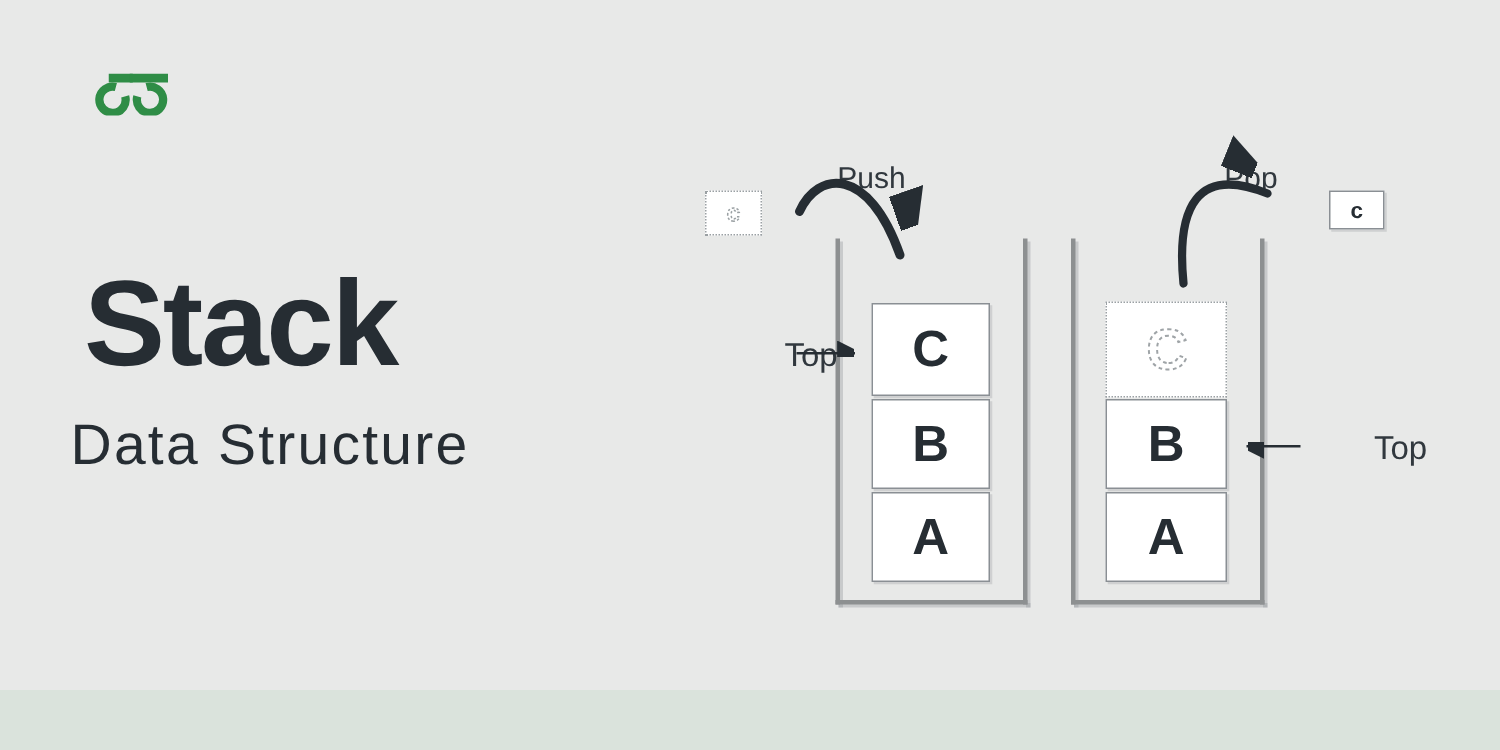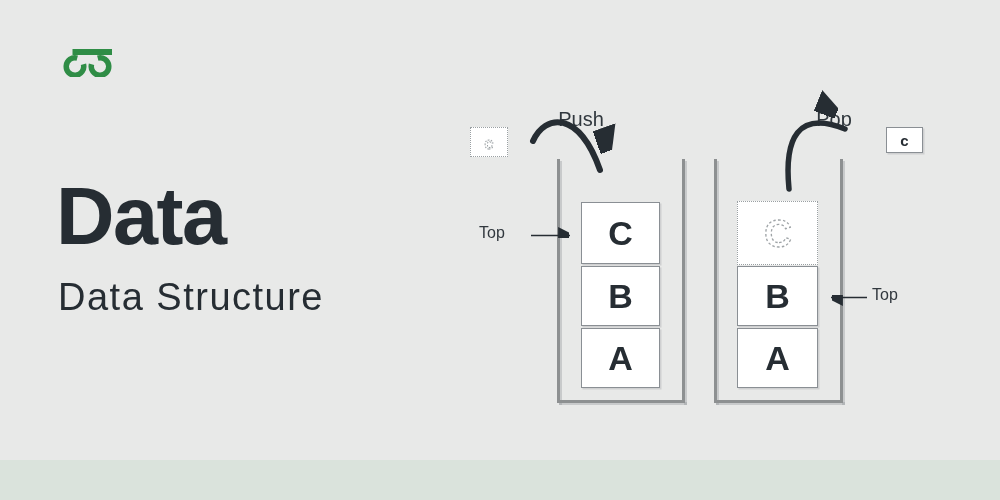--- a/index.html
+++ b/index.html
@@ -5,25 +5,25 @@
   html,body{margin:0;padding:0;background:#fff;}
   .canvas{
     position:relative;width:1000px;height:500px;overflow:hidden;
     background:var(--background,#e8e9e8);
     font-family:"Liberation Sans","DejaVu Sans",sans-serif;
     color:var(--ink,#262d33);
   }
   .footer-strip{position:absolute;left:0;top:460px;width:1000px;height:40px;background:var(--footer_strip,#dae3dc);}
   .logo{position:absolute;left:62px;top:49px;width:51px;height:28px;}
   .heading{position:absolute;left:56px;top:176px;font-size:81px;font-weight:800;letter-spacing:-1.5px;line-height:1;color:var(--ink,#262d33);}
-  .subheading{position:absolute;left:58px;top:278px;font-size:38px;font-weight:400;letter-spacing:1.5px;line-height:1;color:var(--ink,#262d33);}
+  .subheading{position:absolute;left:47px;top:278px;font-size:38px;font-weight:400;letter-spacing:1.5px;line-height:1;color:var(--ink,#262d33);}
   .op-label{position:absolute;top:84px;font-size:20px;font-weight:500;color:var(--label,#31383e);text-align:center;margin-top:24px;}
   .op-label.push{left:546px;width:70px;}
   .op-label.pop{left:804px;width:60px;}
-  .top-label{position:absolute;font-size:16px;font-weight:500;color:var(--label,#31383e);}
+  .top-label{position:absolute;font-size:22px;font-weight:500;color:var(--label,#31383e);margin-left:44px;}
   .top-label.left{left:479px;top:224px;}
   .top-label.right{left:872px;top:286px;}
   .wall{position:absolute;background:var(--wall,#8d9091);box-shadow:2px 2px 0 rgba(140,145,150,.35);}
   .wall.v{width:2.5px;height:243.5px;top:159px;}
   .wall.h{height:2.5px;top:400px;}
   .s1l{left:557px;} .s1r{left:682px;} .s1b{left:557px;width:127.5px;}
   .s2l{left:714px;} .s2r{left:840px;} .s2b{left:714px;width:128.5px;}
   .cell{
     position:absolute;box-sizing:border-box;background:#fff;
     border:1.5px solid var(--cell_border,#8a8f94);
@@ -54,21 +54,21 @@
 
   <svg class="logo" viewBox="0 0 100 56">
     <g stroke="#2f8d46" fill="none" stroke-linecap="butt">
       <line x1="20" y1="6" x2="52" y2="6" stroke-width="12"></line>
       <line x1="48" y1="6" x2="99" y2="6" stroke-width="12"></line>
       <path d="M 41.9 30.5 A 17.5 17.5 0 1 1 29.5 18.1" stroke-width="11"></path>
       <path d="M 70.5 18.1 A 17.5 17.5 0 1 1 58.1 30.5" stroke-width="11"></path>
     </g>
   </svg>
 
-  <div class="heading">Data</div>
+  <div class="heading">Stack</div>
   <div class="subheading">Data Structure</div>
 
   <div class="op-label push">Push</div>
   <div class="op-label pop">Pop</div>
 
   <div class="mini-box push-src">
     <svg width="34" height="26" viewBox="0 0 34 26">
       <text x="17" y="14" text-anchor="middle" dominant-baseline="central" font-size="16" font-weight="600" fill="none" stroke="#9aa0a3" stroke-width="1" stroke-dasharray="1.6 1.4">c</text>
     </svg>
   </div>

